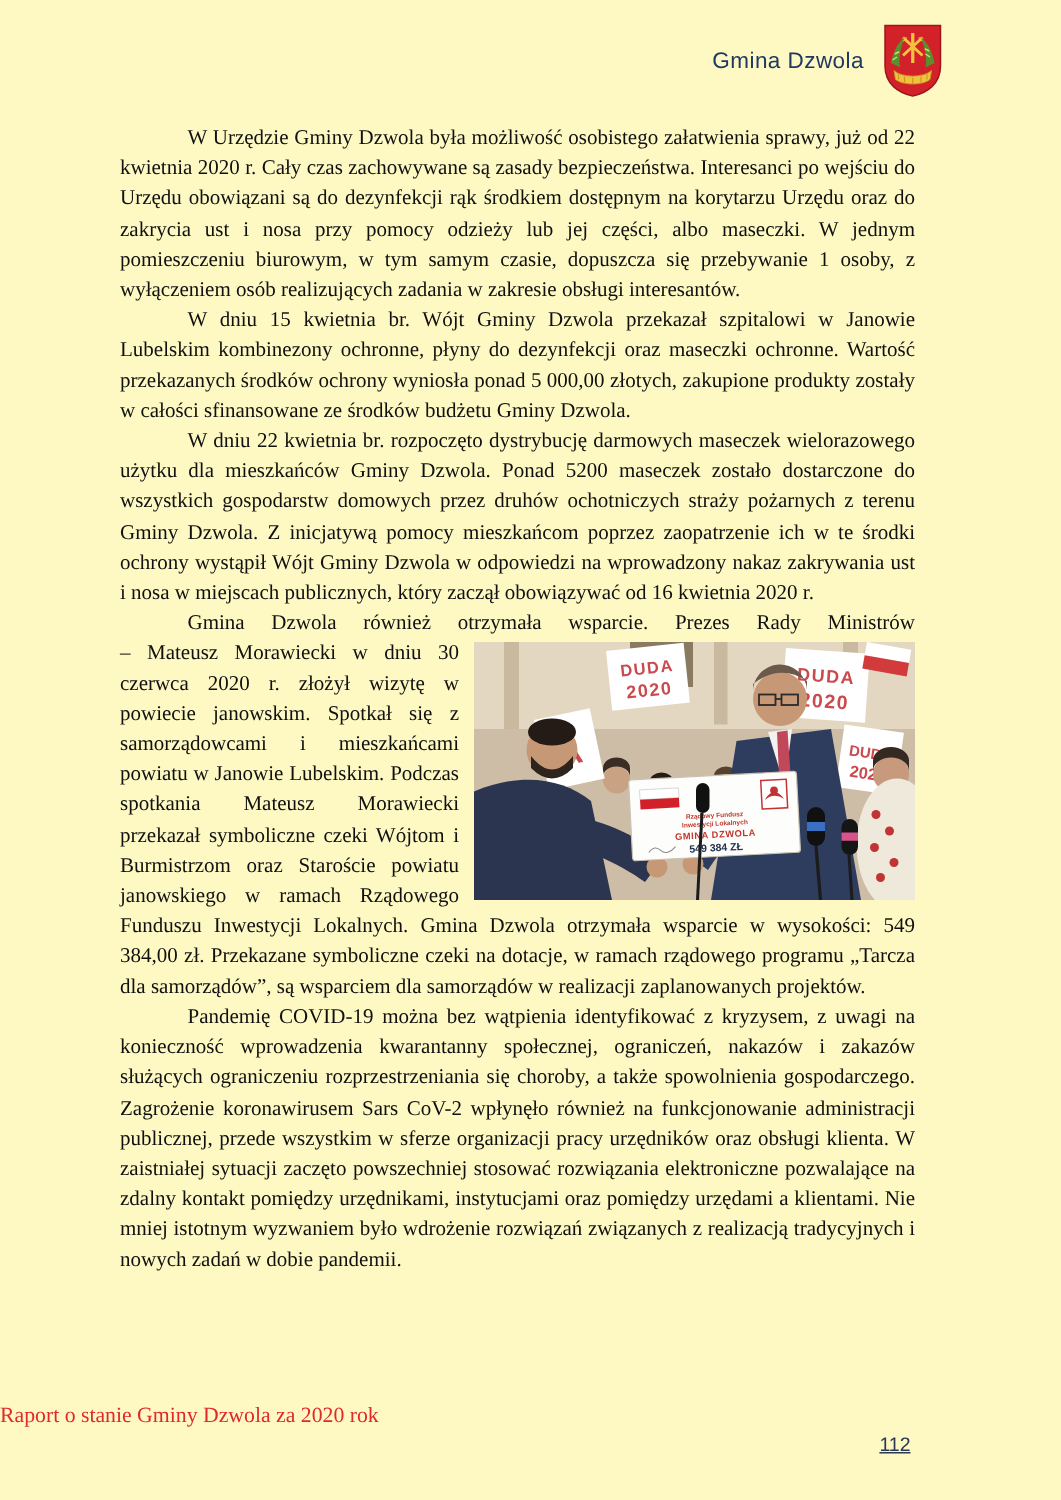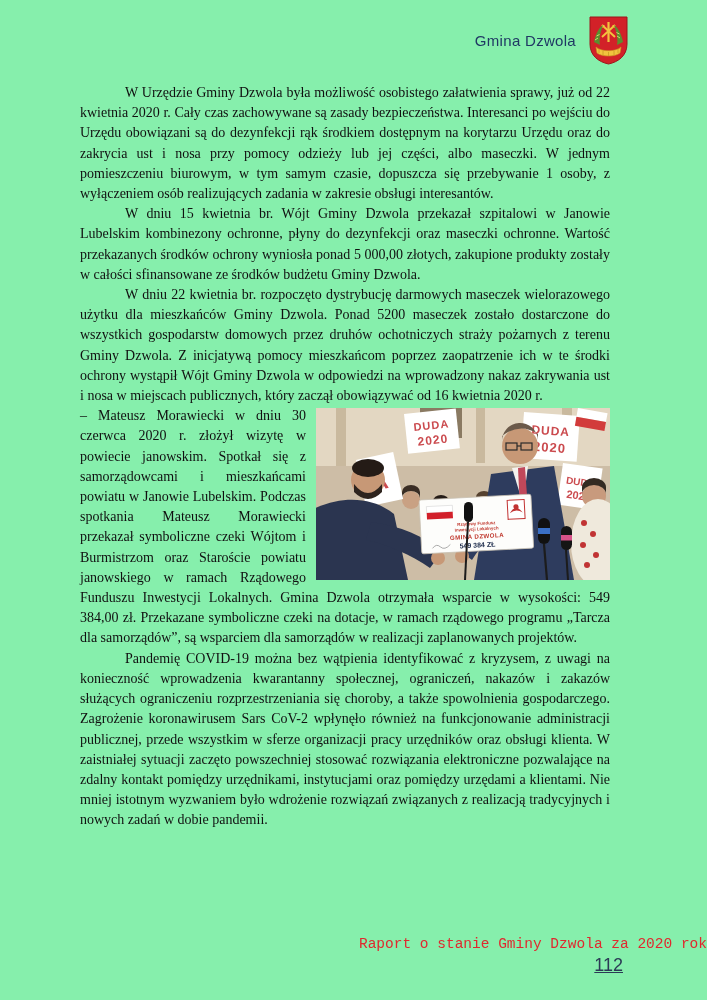--- a/index.html
+++ b/index.html
@@ -1,19 +1,19 @@
 <!DOCTYPE html>
 <html lang="pl"><head>
 <meta charset="utf-8">
 <style>
   html,body{margin:0;padding:0;background:#ffffff;}
   .page{
     position:relative;
     width:707px;height:1000px;
-    background:#86efac;
+    background:#fef9c3;
     font-family:"Liberation Serif", serif;
     color:#101010;
     overflow:hidden;
   }
   .header{
     position:absolute;top:16px;right:78px;
     display:flex;align-items:center;gap:12px;
   }
   .header-title{
     font-family:"Liberation Sans", sans-serif;
@@ -31,29 +31,29 @@
   .para-line1{margin:0;text-indent:45px;text-align:justify;text-align-last:justify;}
   .para-norest{margin:0;text-indent:0;}
   .photo-wrap{
     float:right;
     width:294px;height:172px;
     margin:2px 0 4px 10px;
   }
   .photo-wrap svg{display:block;width:294px;height:172px;}
   .footer-title{
     position:absolute;top:936px;left:0;width:100%;
-    text-align:right;
-    font-family:Liberation Mono, monospace;
+    text-align:left;
+    font-family:Liberation Serif, serif;
     font-size:14.5px;
     color:#e0282e;
   }
   .page-number{
-    position:absolute;top:955px;right:84px;
+    position:absolute;top:955px;right:100px;
     font-family:"Liberation Sans", sans-serif;
-    font-size:18px;
+    font-size:13px;
     color:#2b3a55;
     text-decoration:underline;
   }
 </style>
 </head>
 <body>
 
 <div class="page">
 
   <div class="header">
@@ -68,20 +68,21 @@
       <path d="M7 24 l3 -2 M8.5 20 l3 -1.5 M32 22 l-3 -2 M31.5 18 l-3 -1.5" stroke="#cddc6b" stroke-width="1"></path>
       <path d="M8 31 C13 36 28 36 33 31 L32 37 C27 41 14 41 9 37 Z" fill="#f2c23e" stroke="#c99a23" stroke-width=".6"></path>
       <path d="M11 33 v4 M15 35 v4 M20.5 36 v4 M26 35 v4 M30 33 v4" stroke="#c99a23" stroke-width=".8"></path>
     </svg>
   </div>
 
   <div class="content">
     <p class="para">W Urzędzie Gminy Dzwola była możliwość osobistego załatwienia sprawy, już od 22 kwietnia 2020 r. Cały czas zachowywane są zasady bezpieczeństwa. Interesanci po wejściu do Urzędu obowiązani są do dezynfekcji rąk środkiem dostępnym na korytarzu Urzędu oraz do zakrycia ust i nosa przy pomocy odzieży lub jej części, albo maseczki. W jednym pomieszczeniu biurowym, w tym samym czasie, dopuszcza się przebywanie 1 osoby, z wyłączeniem osób realizujących zadania w zakresie obsługi interesantów.</p>
     <p class="para">W dniu 15 kwietnia br. Wójt Gminy Dzwola przekazał szpitalowi w Janowie Lubelskim kombinezony ochronne, płyny do dezynfekcji oraz maseczki ochronne. Wartość przekazanych środków ochrony wyniosła ponad 5 000,00 złotych, zakupione produkty zostały w całości sfinansowane ze środków budżetu Gminy Dzwola.</p>
     <p class="para">W dniu 22 kwietnia br. rozpoczęto dystrybucję darmowych maseczek wielorazowego użytku dla mieszkańców Gminy Dzwola. Ponad 5200 maseczek zostało dostarczone do wszystkich gospodarstw domowych przez druhów ochotniczych straży pożarnych z terenu Gminy Dzwola. Z inicjatywą pomocy mieszkańcom poprzez zaopatrzenie ich w te środki ochrony wystąpił Wójt Gminy Dzwola w odpowiedzi na wprowadzony nakaz zakrywania ust i nosa w miejscach publicznych, który zaczął obowiązywać od 16 kwietnia 2020 r.</p>
+    <p class="para-line1">Gmina Dzwola również otrzymała wsparcie. Prezes Rady Ministrów</p>
     <div class="para-norest">
       <div class="photo-wrap">
         <svg viewBox="0 0 294 172" xmlns="http://www.w3.org/2000/svg">
 
           <rect width="294" height="172" fill="#d9cbb4"></rect>
           <rect x="0" y="0" width="294" height="62" fill="#e3d7c2"></rect>
           <rect x="104" y="0" width="42" height="30" fill="#8a7a62"></rect>
           <rect x="20" y="0" width="10" height="58" fill="#c9b99e"></rect>
           <rect x="160" y="0" width="9" height="55" fill="#c9b99e"></rect>
           <rect x="246" y="0" width="10" height="50" fill="#c9b99e"></rect>

